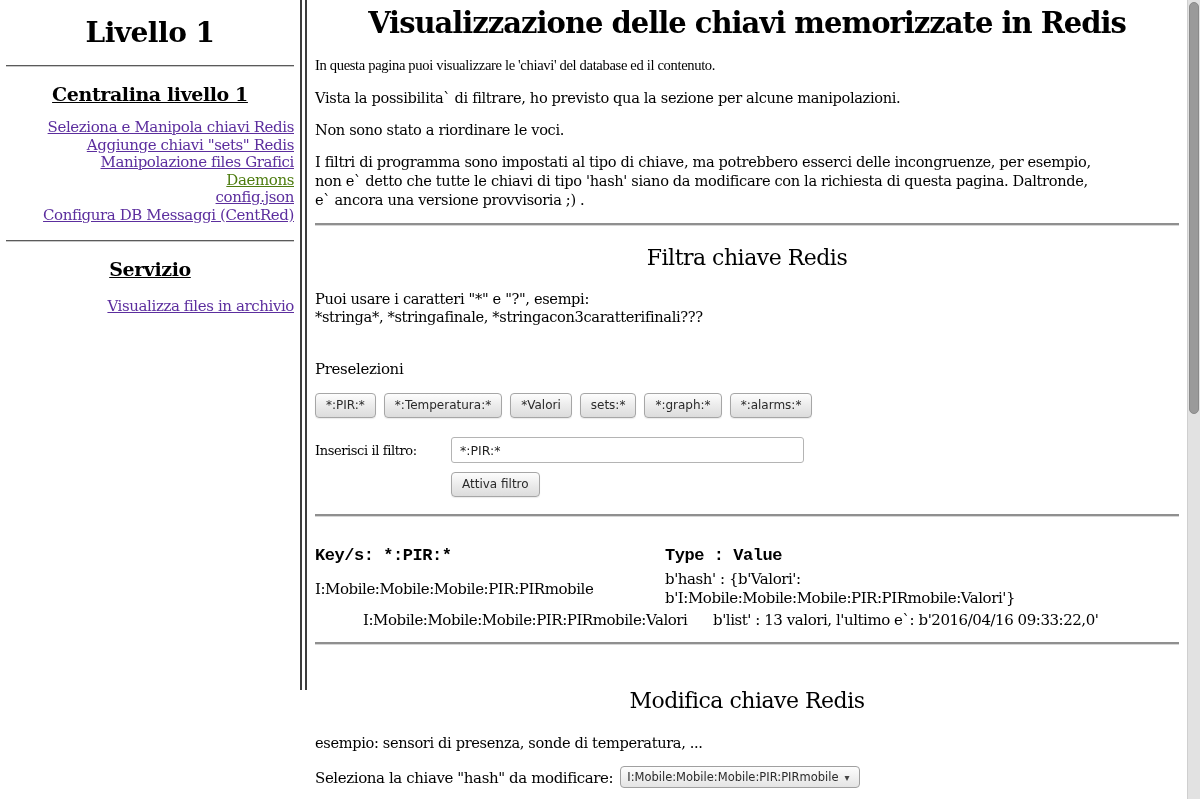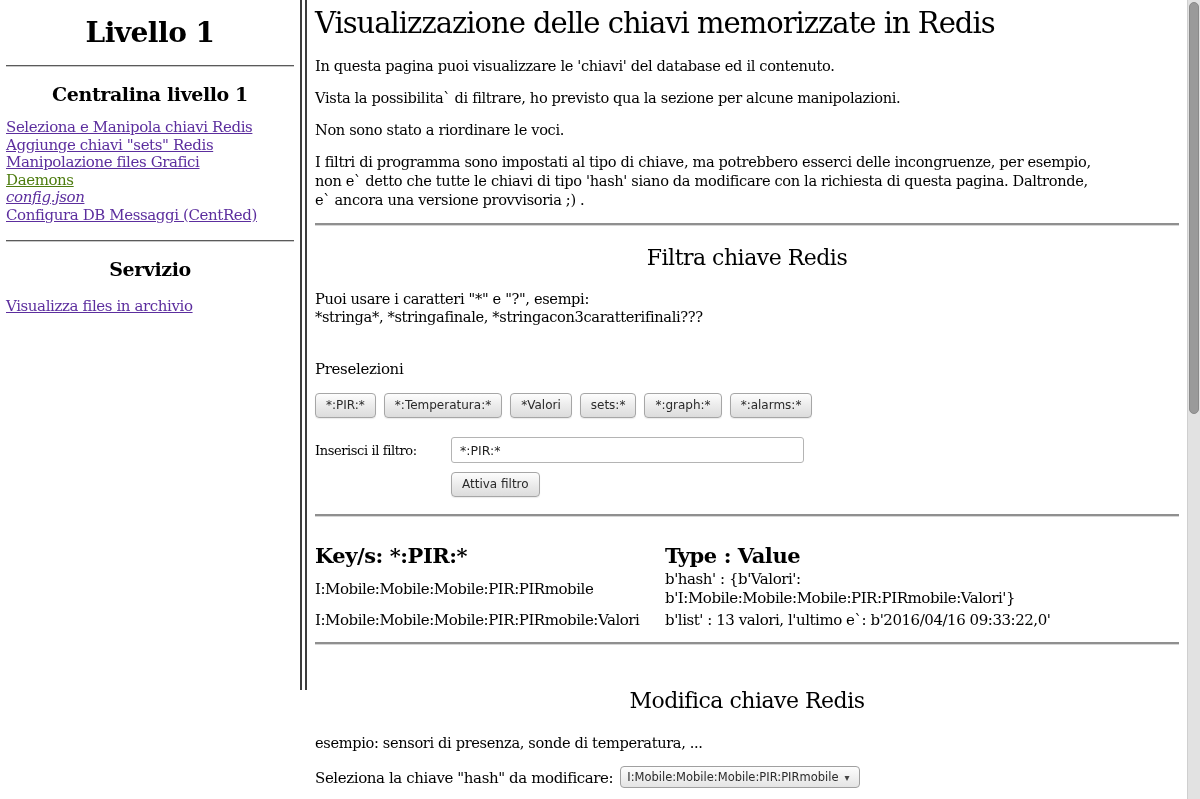--- a/index.html
+++ b/index.html
@@ -31,22 +31,23 @@
     border-top: 1px solid #5a5a5a;
     border-bottom: 1px solid #c9c9c9;
     margin-top: 16px;
   }
   .side-heading {
     margin-top: 16px;
     font-size: 19px;
     font-weight: bold;
     text-align: center;
     letter-spacing: -0.4px;
-  }
-  .side-links { margin-top: 14px; }
+    text-decoration: underline;
+  }
+  .side-links { margin-top: 14px; text-align: right; }
   .side-links a, .side-link {
     display: block;
     font-size: 15px;
     line-height: 17.5px;
     letter-spacing: -0.4px;
     text-decoration: underline;
     cursor: pointer;
     white-space: nowrap;
   }
 
@@ -54,27 +55,27 @@
   .main {
     width: 880px;
     height: 799px;
     padding: 0 8px;
     flex: none;
     overflow: hidden;
   }
   .main-title {
     margin-top: 6px;
     font-size: 29px;
-    font-weight: normal;
-    text-align: left;
+    font-weight: bold;
+    text-align: center;
     letter-spacing: -1px;
     white-space: nowrap;
   }
   .para { font-size: 14.6px; line-height: 19px; letter-spacing: -0.35px; white-space: nowrap; }
-  .p1 { margin-top: 16px; }
+  .p1 { margin-top: 16px; font-family: Liberation Serif, serif; }
   .p2, .p3, .p4 { margin-top: 13px; }
   .main-hr {
     border: none;
     border-top: 2px solid #8f8f8f;
     border-bottom: 1px solid #d6d6d6;
   }
   .hr1 { margin-top: 14px; }
   .hr2 { margin-top: 17px; }
   .hr3 { margin-top: 12px; }
   .section-heading {
@@ -120,24 +121,24 @@
     background: #ffffff;
   }
   .attiva-row { margin-top: 9px; padding-left: 136px; }
 
   
   .results { margin-top: 29px; }
   .t-row { display: flex; align-items: center; }
   .t-col-key { width: 350px; flex: none; font-size: 15px; letter-spacing: -0.45px; white-space: nowrap; }
   .t-col-val { flex: 1; font-size: 15px; letter-spacing: -0.45px; }
   .t-head { font-weight: bold; }
-  .t-head .t-col-key, .t-head .t-col-val { font-size: 21px; line-height: 19px; }
+  .t-head .t-col-key, .t-head .t-col-val { font-size: 17px; line-height: 19px; font-family: Liberation Mono, monospace; }
   .t-r1 { margin-top: 5px; }
   .t-r1 .t-col-val div { line-height: 19px; }
-  .t-r2 { margin-top: 3px; }
+  .t-r2 { margin-top: 3px; margin-left: 48px; }
   .t-r2 .t-col-key, .t-r2 .t-col-val { line-height: 19px; }
 
   .modify-desc { margin-top: 18px; }
   .modify-desc div { font-size: 14.6px; line-height: 19px; letter-spacing: -0.35px; white-space: nowrap; }
 
   .select-row { margin-top: 14px; display: flex; align-items: flex-start; }
   .select-label { font-size: 15px; letter-spacing: -0.4px; white-space: nowrap; padding-top: 3px; }
   .combo {
     margin-left: 7px;
     width: 240px; height: 22px;
@@ -175,21 +176,21 @@
 
 <div class="sidebar">
   <div class="sidebar-title">Livello 1</div>
   <hr class="side-hr">
   <div class="side-heading">Centralina livello 1</div>
   <div class="side-links">
     <a class="side-link" style="color: rgb(92, 46, 158);">Seleziona e Manipola chiavi Redis</a>
     <a class="side-link" style="color: rgb(92, 46, 158);">Aggiunge chiavi "sets" Redis</a>
     <a class="side-link" style="color: rgb(92, 46, 158);">Manipolazione files Grafici</a>
     <a class="side-link" style="color: #4d7c0f;">Daemons</a>
-    <a class="side-link" style="color: rgb(92, 46, 158); font-style: italic;">config.json</a>
+    <a class="side-link" style="color: rgb(92, 46, 158);">config.json</a>
     <a class="side-link" style="color: rgb(92, 46, 158);">Configura DB Messaggi (CentRed)</a>
   </div>
   <hr class="side-hr">
   <div class="side-heading">Servizio</div>
   <div class="side-links" style="margin-top:18px;">
     <a class="side-link" style="color: rgb(92, 46, 158);">Visualizza files in archivio</a>
   </div>
 </div>
 
 <div class="main">

